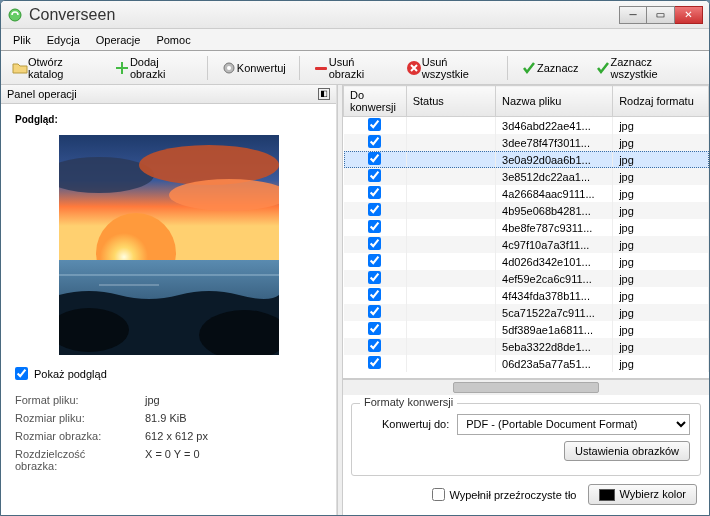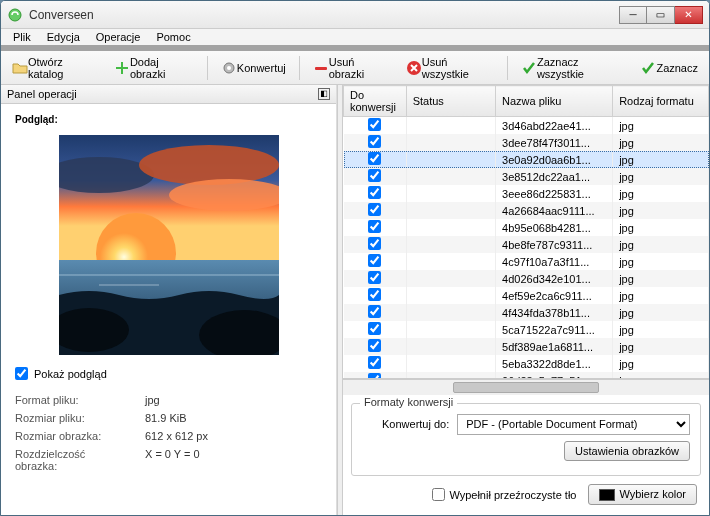--- a/index.html
+++ b/index.html
@@ -2,27 +2,27 @@
 <html><head>
 <meta charset="utf-8">
 <style>
 * { box-sizing: border-box; margin: 0; padding: 0; font-family: "Segoe UI", Tahoma, sans-serif; font-size: 11px; }
 body { background: #6b8ba3; width: 710px; height: 516px; overflow: hidden; }
 
 .window { width: 710px; height: 516px; background: #fff; border: 1px solid #4a6a80; border-radius: 5px 5px 0 0; overflow: hidden; display: flex; flex-direction: column; }
 
 .titlebar { background: linear-gradient(#f8f8f8, #e8e8e8); height: 28px; display: flex; align-items: center; padding: 0 6px; border-bottom: 1px solid #ccc; }
 .titlebar .icon { width: 16px; height: 16px; margin-right: 6px; display: inline-flex; align-items: center; justify-content: center; }
-.titlebar .title { flex: 1; color: #333; font-size: 12px; }
+.titlebar .title { flex: 1; color: #333; font-size: 16px; }
 .winbtns { display: flex; gap: 0; }
 .winbtn { width: 28px; height: 18px; border: 1px solid #888; background: linear-gradient(#f4f4f4,#d8d8d8); display: flex; align-items: center; justify-content: center; font-size: 10px; cursor: pointer; }
 .winbtn.close { background: linear-gradient(#e77,#c33); color: #fff; border-color: #a22; }
 .winbtn + .winbtn { border-left: none; }
 
-.menubar { background: #f4f4f4; height: 22px; display: flex; align-items: center; padding: 0 4px; border-bottom: 6px solid #a3a3a3; }
+.menubar { background: #f4f4f4; height: 22px; display: flex; align-items: center; padding: 0 4px; border-bottom: 1px solid #a3a3a3; }
 .menubar span { padding: 2px 8px; cursor: pointer; }
 
 .toolbar { background: linear-gradient(#fafafa,#ececec); height: 34px; display: flex; align-items: center; padding: 0 4px; border-bottom: 1px solid #ccc; gap: 2px; }
 .tbtn { display: flex; align-items: center; padding: 3px 6px; cursor: pointer; border: 1px solid transparent; border-radius: 3px; }
 .tsep { width: 1px; height: 24px; background: #ccc; margin: 0 4px; }
 .ticon { width: 16px; height: 16px; display: inline-flex; align-items: center; justify-content: center; }
 
 .body { flex: 1; display: flex; overflow: hidden; }
 
 .panel-left { width: 336px; display: flex; flex-direction: column; border-right: 1px solid #ddd; }
@@ -138,29 +138,29 @@
         </span>
       <span>Usuń wszystkie</span>
     </div>
     <div class="tsep"></div>
     <div class="tbtn">
       <span class="ticon">
           <svg width="16" height="16">
             <path d="M3 8l3 4 7-9" fill="none" stroke="#3a3" stroke-width="2.5"></path>
           </svg>
         </span>
+      <span>Zaznacz</span>
+    </div>
+    <div class="tbtn">
+      <span class="ticon">
+          <svg width="16" height="16">
+            <path d="M3 8l3 4 7-9" fill="none" stroke="#3a3" stroke-width="2.5"></path>
+          </svg>
+        </span>
       <span>Zaznacz wszystkie</span>
-    </div>
-    <div class="tbtn">
-      <span class="ticon">
-          <svg width="16" height="16">
-            <path d="M3 8l3 4 7-9" fill="none" stroke="#3a3" stroke-width="2.5"></path>
-          </svg>
-        </span>
-      <span>Zaznacz</span>
     </div>
   </div>
 
   <div class="body">
     <div class="panel-left">
       <div class="panel-header">
         <span>Panel operacji</span>
         <span class="dock-icon">◧</span>
       </div>
       <div class="panel-body">
@@ -246,26 +246,20 @@
               </tr>
               <tr>
                 <td class="chk"><input type="checkbox" checked="" style=""></td>
                 <td class="stat"></td>
                 <td class="fname">3e8512dc22aa1...</td>
                 <td class="fmt">jpg</td>
               </tr>
               <tr>
                 <td class="chk"><input type="checkbox" checked="" style=""></td>
                 <td class="stat"></td>
-                <td class="fname">3eee86d225831...</td>
-                <td class="fmt">jpg</td>
-              </tr>
-              <tr>
-                <td class="chk"><input type="checkbox" checked="" style=""></td>
-                <td class="stat"></td>
                 <td class="fname">4a26684aac9111...</td>
                 <td class="fmt">jpg</td>
               </tr>
               <tr>
                 <td class="chk"><input type="checkbox" checked="" style=""></td>
                 <td class="stat"></td>
                 <td class="fname">4b95e068b4281...</td>
                 <td class="fmt">jpg</td>
               </tr>
               <tr>

